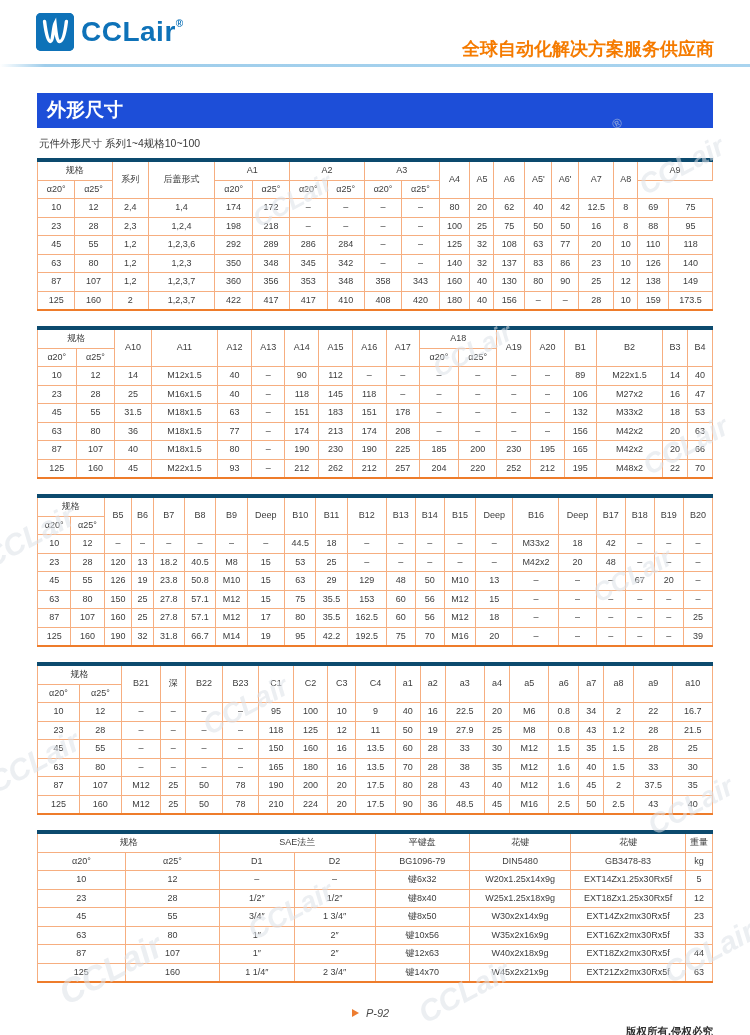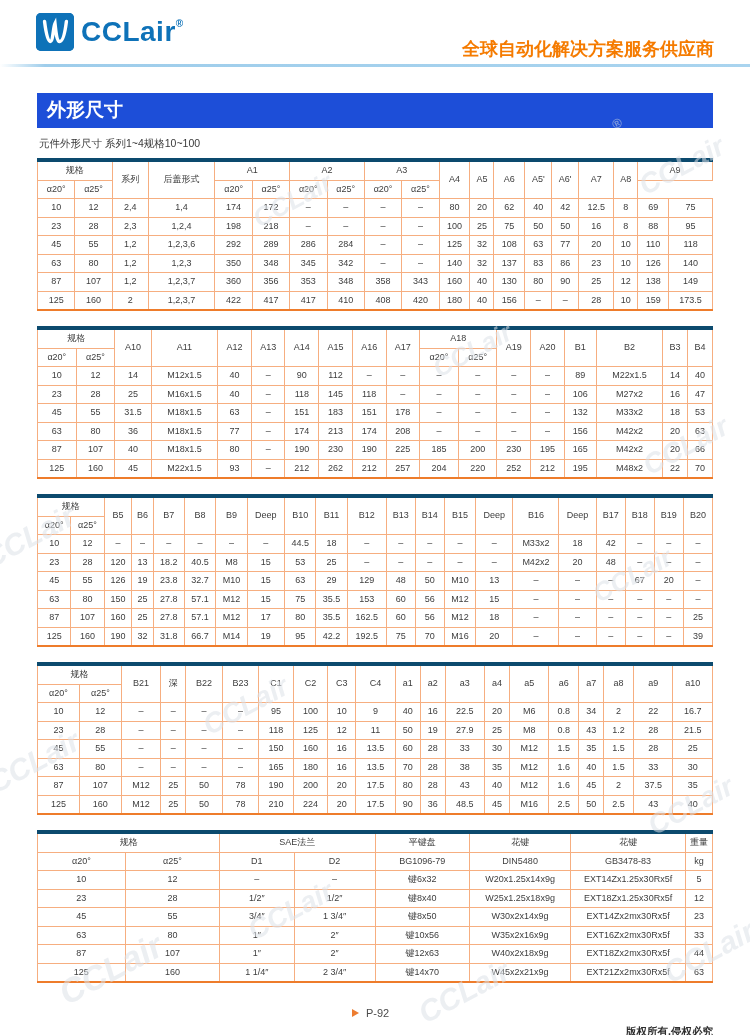--- a/index.html
+++ b/index.html
@@ -29,21 +29,21 @@
                   text-align:center;padding:1px 1px;height:15.5px;line-height:1.05;white-space:nowrap;}
   .dim th{font-size:9px;}
   .t5 td:nth-child(1){width:13%}.t5 td:nth-child(2){width:14%}
   .t5 td:nth-child(3){width:11%}.t5 td:nth-child(4){width:12%}
   .t5 td:nth-child(5){width:14%}.t5 td:nth-child(6){width:15%}
   .t5 td:nth-child(7){width:17%}.t5 td:nth-child(8){width:9%}
 
   
   .footer{position:absolute;left:0;right:37px;bottom:12px;height:16px;z-index:2;}
   .page-num{position:absolute;left:352px;top:0;display:flex;align-items:center;gap:7px;
-            color:#4c4c4c;font-size:11px;}
+            color:#4c4c4c;font-size:11px;font-style:italic;}
   .arrow{width:0;height:0;border-left:7px solid #ed7d31;border-top:4.5px solid transparent;
          border-bottom:4.5px solid transparent;}
   .copyright{position:absolute;right:0;top:18px;font-weight:bold;font-size:10.5px;color:#2e2e2e;}
 
   
   .wm{position:absolute;color:#dde2e8;opacity:.55;font-weight:bold;font-style:italic;
       transform:rotate(-28deg);pointer-events:none;z-index:3;white-space:nowrap;}
 </style>
 </head>
 <body>
@@ -466,21 +466,21 @@
             <td>–</td>
             <td>–</td>
             <td>–</td>
           </tr>
           <tr>
             <td>45</td>
             <td>55</td>
             <td>126</td>
             <td>19</td>
             <td>23.8</td>
-            <td>32.7</td>
+            <td>50.8</td>
             <td>M10</td>
             <td>15</td>
             <td>63</td>
             <td>29</td>
             <td>129</td>
             <td>48</td>
             <td>50</td>
             <td>M10</td>
             <td>13</td>
             <td>–</td>

